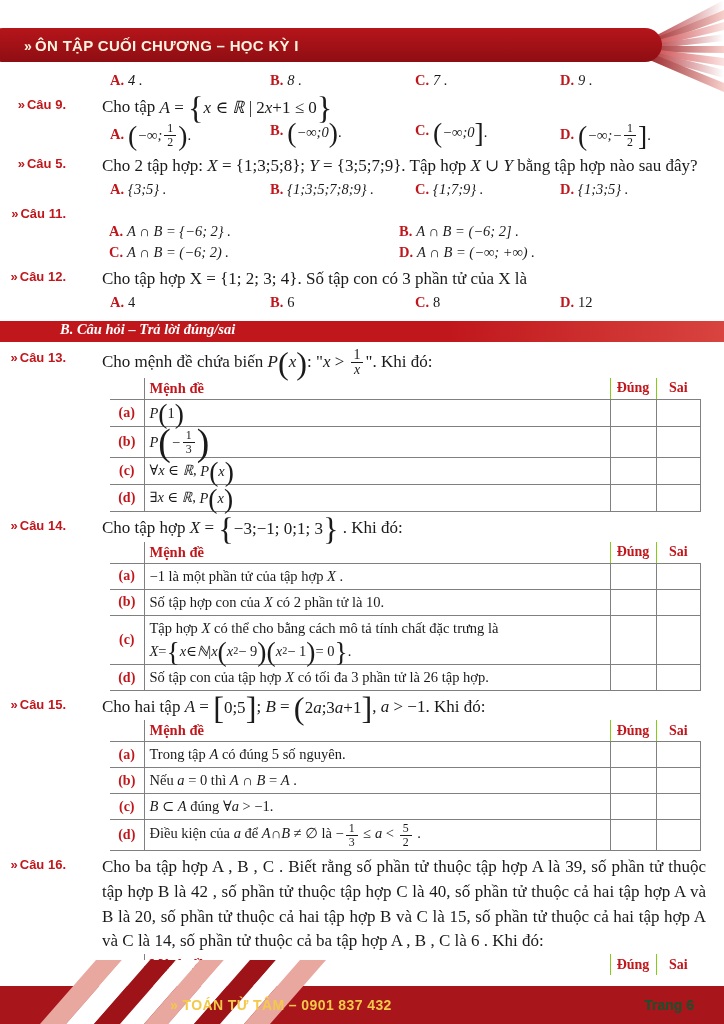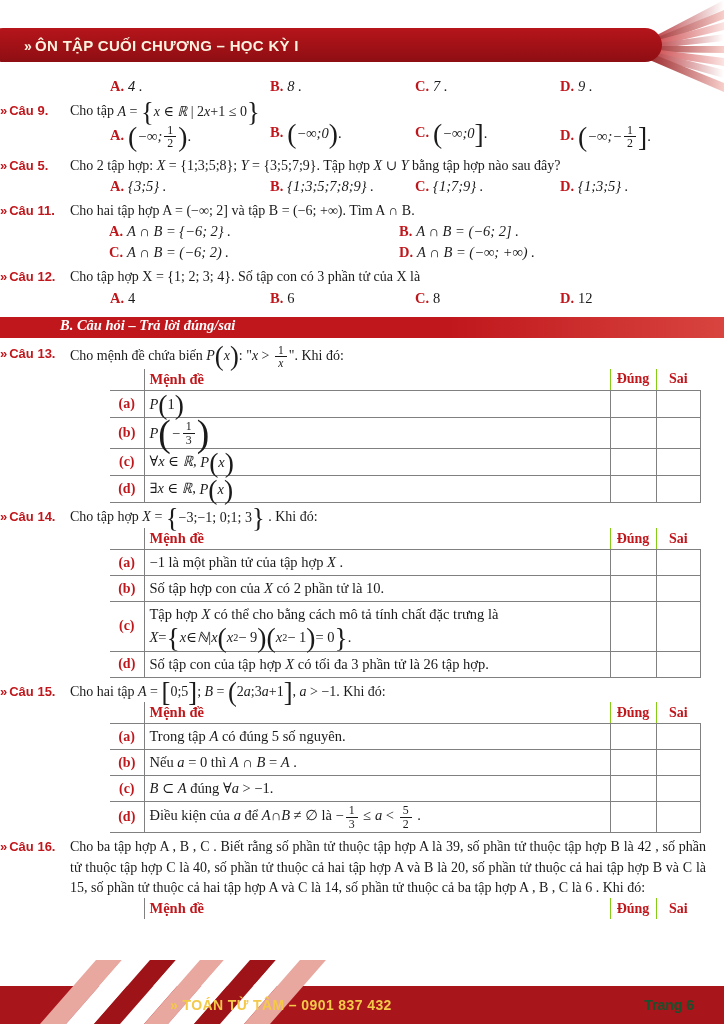--- a/index.html
+++ b/index.html
@@ -24,41 +24,41 @@
     display:flex;align-items:center;
   }
   .header-title{
     color:#fdf3e0;font-family:"Liberation Sans","DejaVu Sans",sans-serif;
     font-weight:bold;font-size:15px;letter-spacing:.3px;
     padding-left:24px;white-space:nowrap;
   }
   .header-title .guil{font-size:14px;padding-right:3px;}
 
   
-  .content{position:absolute;left:0;top:76px;width:724px;}
+  .content{position:absolute;left:0;top:70px;width:724px;}
 
   .opt-row{display:flex;padding:2px 0 2px 0;}
   .opt{font-size:14.5px;white-space:nowrap;}
   .opt .lbl{color:#c0171c;font-weight:bold;font-family:"Liberation Serif",serif;padding-right:4px;}
   .opt-row.c4 .opt:nth-child(1){width:160px;margin-left:110px;}
   .opt-row.c4 .opt:nth-child(2){width:145px;}
   .opt-row.c4 .opt:nth-child(3){width:145px;}
   .opt-row.c4 .opt:nth-child(4){width:140px;}
   .opt-row.c2 .opt:nth-child(1){width:290px;margin-left:109px;}
   .opt-row.c2 .opt:nth-child(2){width:260px;}
 
   .q{display:flex;align-items:flex-start;padding-top:4px;}
   .q-tag{
     color:#c0171c;font-weight:bold;font-size:13px;
     font-family:"Liberation Sans","DejaVu Sans",sans-serif;
-    white-space:nowrap;width:66px;text-align:left;padding-right:4px;flex:none;
+    white-space:nowrap;width:66px;text-align:right;padding-right:4px;flex:none;
     padding-top:2px;
   }
   .q-tag .guil{padding-right:2px;}
-  .q-body{font-size:14px;line-height:1.45;flex:1;padding-right:18px;text-align:justify;}
+  .q-body{font-size:17px;line-height:1.45;flex:1;padding-right:18px;text-align:justify;margin-left:32px;}
 
   
   .section-bar{
     width:724px;height:21px;margin:8px 0 2px 0;
     background:linear-gradient(90deg,#c0171c 0%,#c0171c 62%,#d8443f 100%);
     display:flex;align-items:flex-start;
   }
   .section-bar span{
     color:#ffffff;font-weight:bold;font-style:italic;font-size:14.5px;
     padding-left:60px;font-family:"Liberation Serif","DejaVu Serif",serif;
@@ -208,21 +208,20 @@
     </div>
     <div class="opt-row c4">
       <div class="opt"><span class="lbl">A.</span><span class="mi">{3;5} .</span></div>
       <div class="opt"><span class="lbl">B.</span><span class="mi">{1;3;5;7;8;9} .</span></div>
       <div class="opt"><span class="lbl">C.</span><span class="mi">{1;7;9} .</span></div>
       <div class="opt"><span class="lbl">D.</span><span class="mi">{1;3;5} .</span></div>
     </div>
 
     <div class="q">
       <div class="q-tag"><span class="guil">»</span><span>Câu 11.</span></div>
-      <div class="q-body">Cho hai tập hợp A = (−∞; 2] và tập B = (−6; +∞). Tìm A ∩ B.</div>
     </div>
     <div class="opt-row c2">
       <div class="opt"><span class="lbl">A.</span><span class="mi">A ∩ B = {−6; 2} .</span></div>
       <div class="opt"><span class="lbl">B.</span><span class="mi">A ∩ B = (−6; 2] .</span></div>
     </div>
     <div class="opt-row c2">
       <div class="opt"><span class="lbl">C.</span><span class="mi">A ∩ B = (−6; 2) .</span></div>
       <div class="opt"><span class="lbl">D.</span><span class="mi">A ∩ B = (−∞; +∞) .</span></div>
     </div>
 

